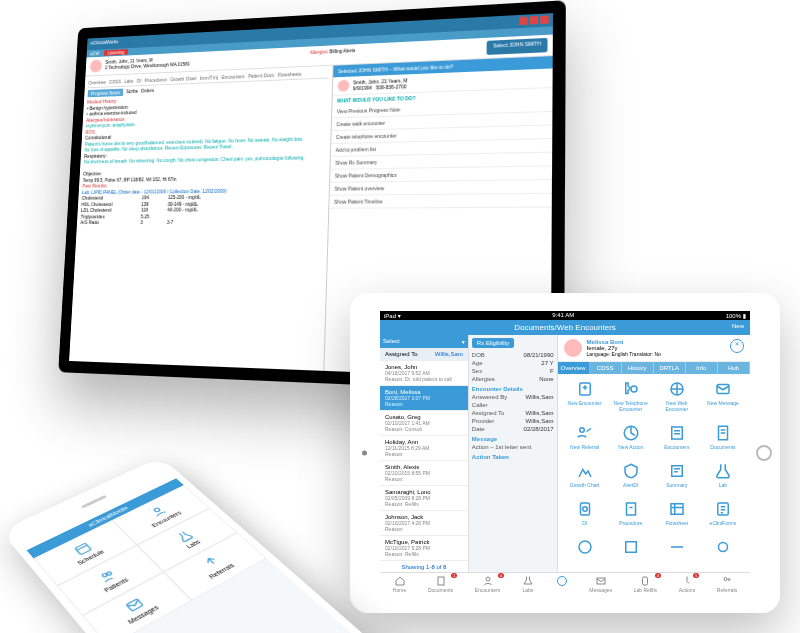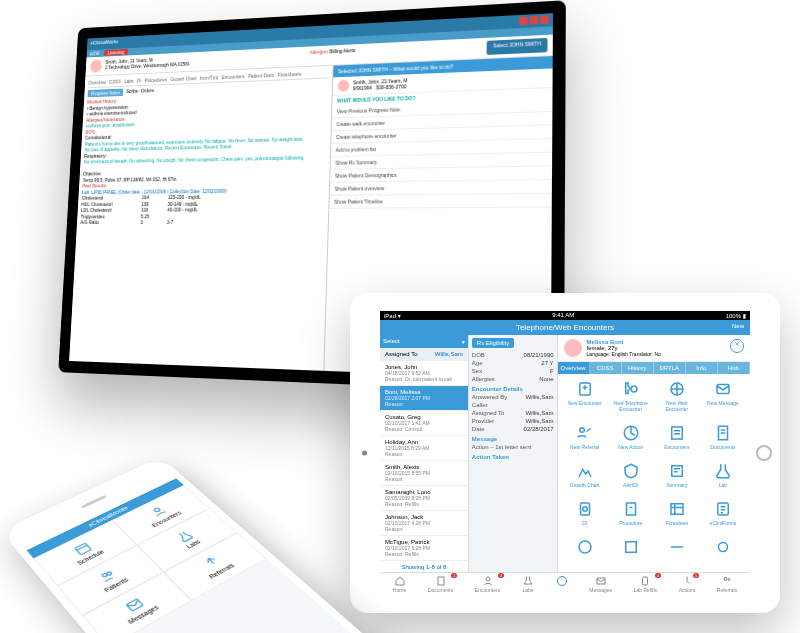--- a/index.html
+++ b/index.html
@@ -203,21 +203,21 @@
 <div class="tablet">
   <div class="tab-cam"></div>
   <div class="tab-homebtn"></div>
   <div class="tab-screen">
     <div class="tab-status">
       <span>iPad ▾</span>
       <span>9:41 AM</span>
       <span>100% ▮</span>
     </div>
     <div class="tab-title">
-      <span>Telephone/Web Encounters</span>
+      <span>Documents/Web Encounters</span>
       <span class="new">New</span>
     </div>
     <div class="tab-body">
       <div class="tab-col1">
         <div class="hdr">
           <span>Select</span>
           <span>▾</span>
         </div>
         <div class="item" style="background:#e8eff5">
           <span>Assigned To</span>

